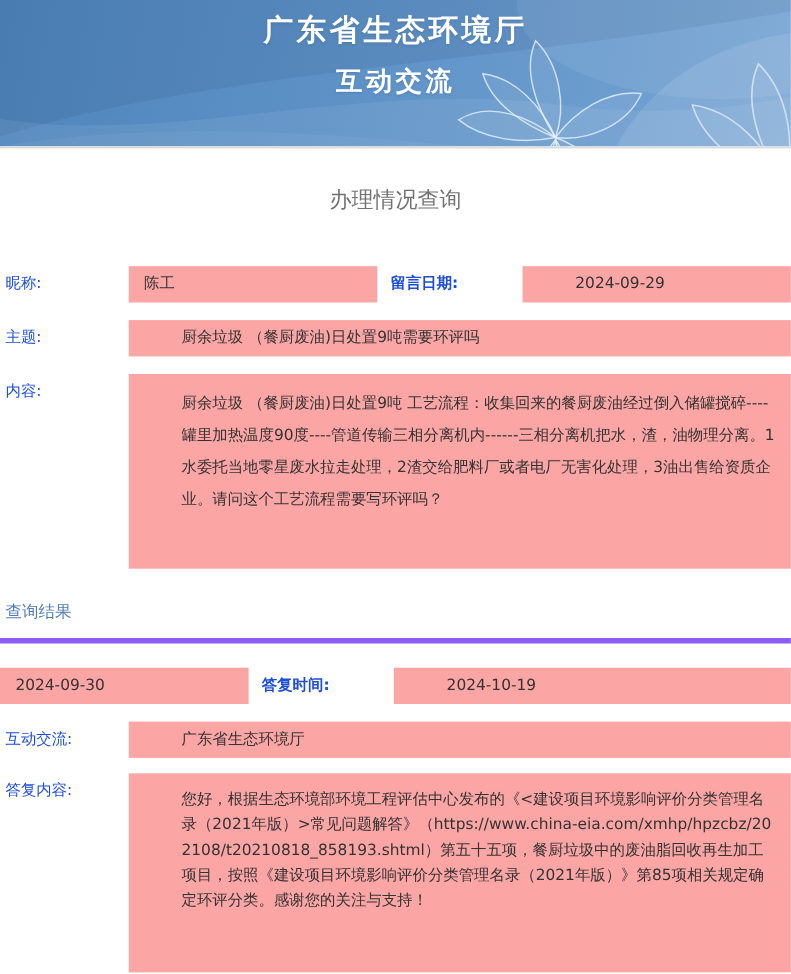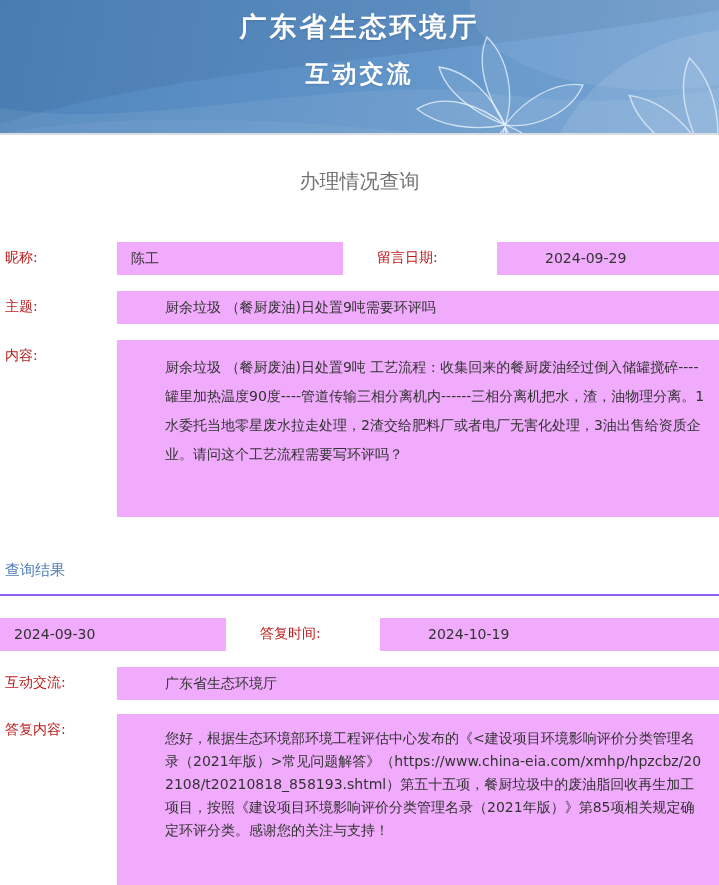--- a/index.html
+++ b/index.html
@@ -33,43 +33,43 @@
     text-align:center;
     color:#737373;
     font-size:20px;
     font-weight:normal;
     margin:33px 0 47px 0;
   }
   .row { display:flex; align-items:flex-start; margin-bottom:16px; }
   .flabel {
     width:117px; box-sizing:border-box;
     padding:7px 0 0 5px;
-    font-size:14px; color:#b91c1c; flex:none;
+    font-size:14px; color:#1d4ed8; flex:none;
   }
-  .flabel.second { width:120px; margin-left:34px; padding-left:0; }
+  .flabel.second { width:120px; margin-left:12px; padding-left:0;font-weight:bold; }
   .vbox {
-    background:#f0abfc;
+    background:#fca5a5;
     box-sizing:border-box;
     font-size:14px; color:#333;
     padding:7px 14px;
     min-height:32px;
     line-height:19px;
     white-space:pre-wrap;
     word-break:break-all;
   }
   .w1 { width:226px; flex:none; }
   .grow { flex:1 1 auto;padding-left:48px; }
   .tarea  { height:177px; padding-top:13px; line-height:29px; }
   .tarea2 { height:181px; padding-top:13px; line-height:23px; }
   .section-head {
     color:#4f7cb8;
     font-size:15px;
     padding:0 0 14px 5px;
-    margin:44px 0 22px 0;
-    border-bottom:2px solid #8b5cf6;
+    margin:30px 0 22px 0;
+    border-bottom:5px solid #8b5cf6;
   }
   .gap-sm { margin-bottom:14px; }
 </style>
 </head>
 <body>
 
 <div class="banner">
   <svg class="deco" viewBox="0 0 719 133" preserveAspectRatio="none" aria-hidden="true">
 
     <path d="M0,0 L719,0 L719,10 C460,58 200,62 0,124 Z" fill="rgba(25,55,95,0.10)"></path>

